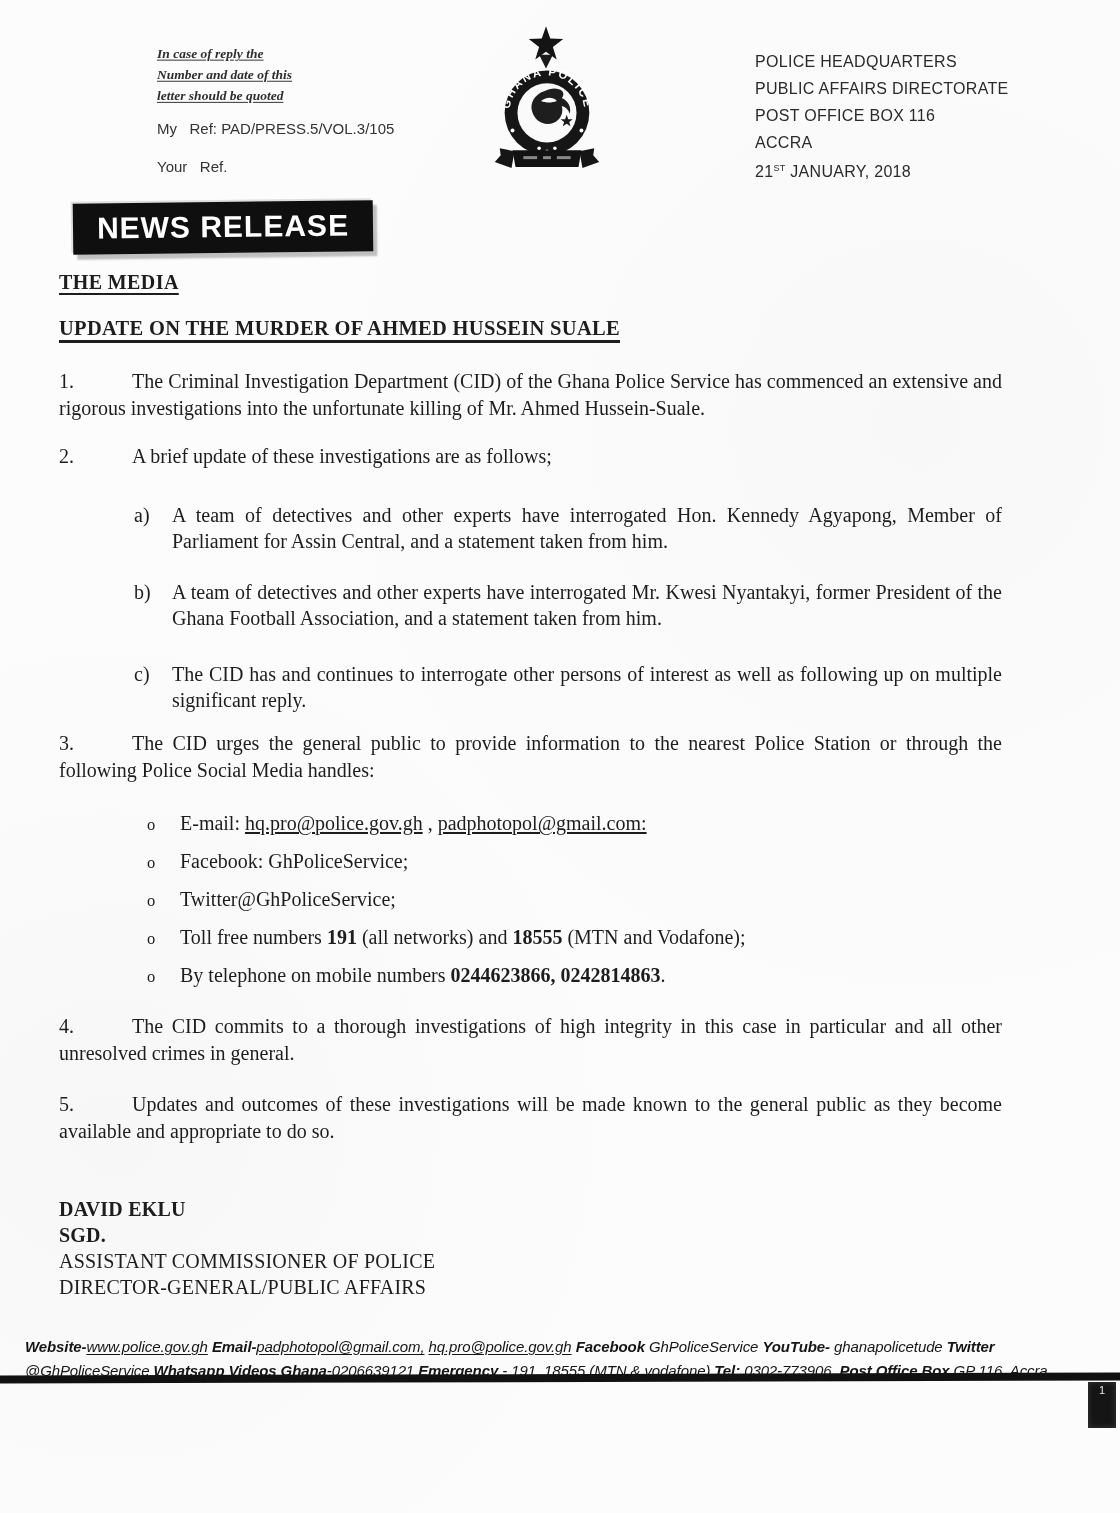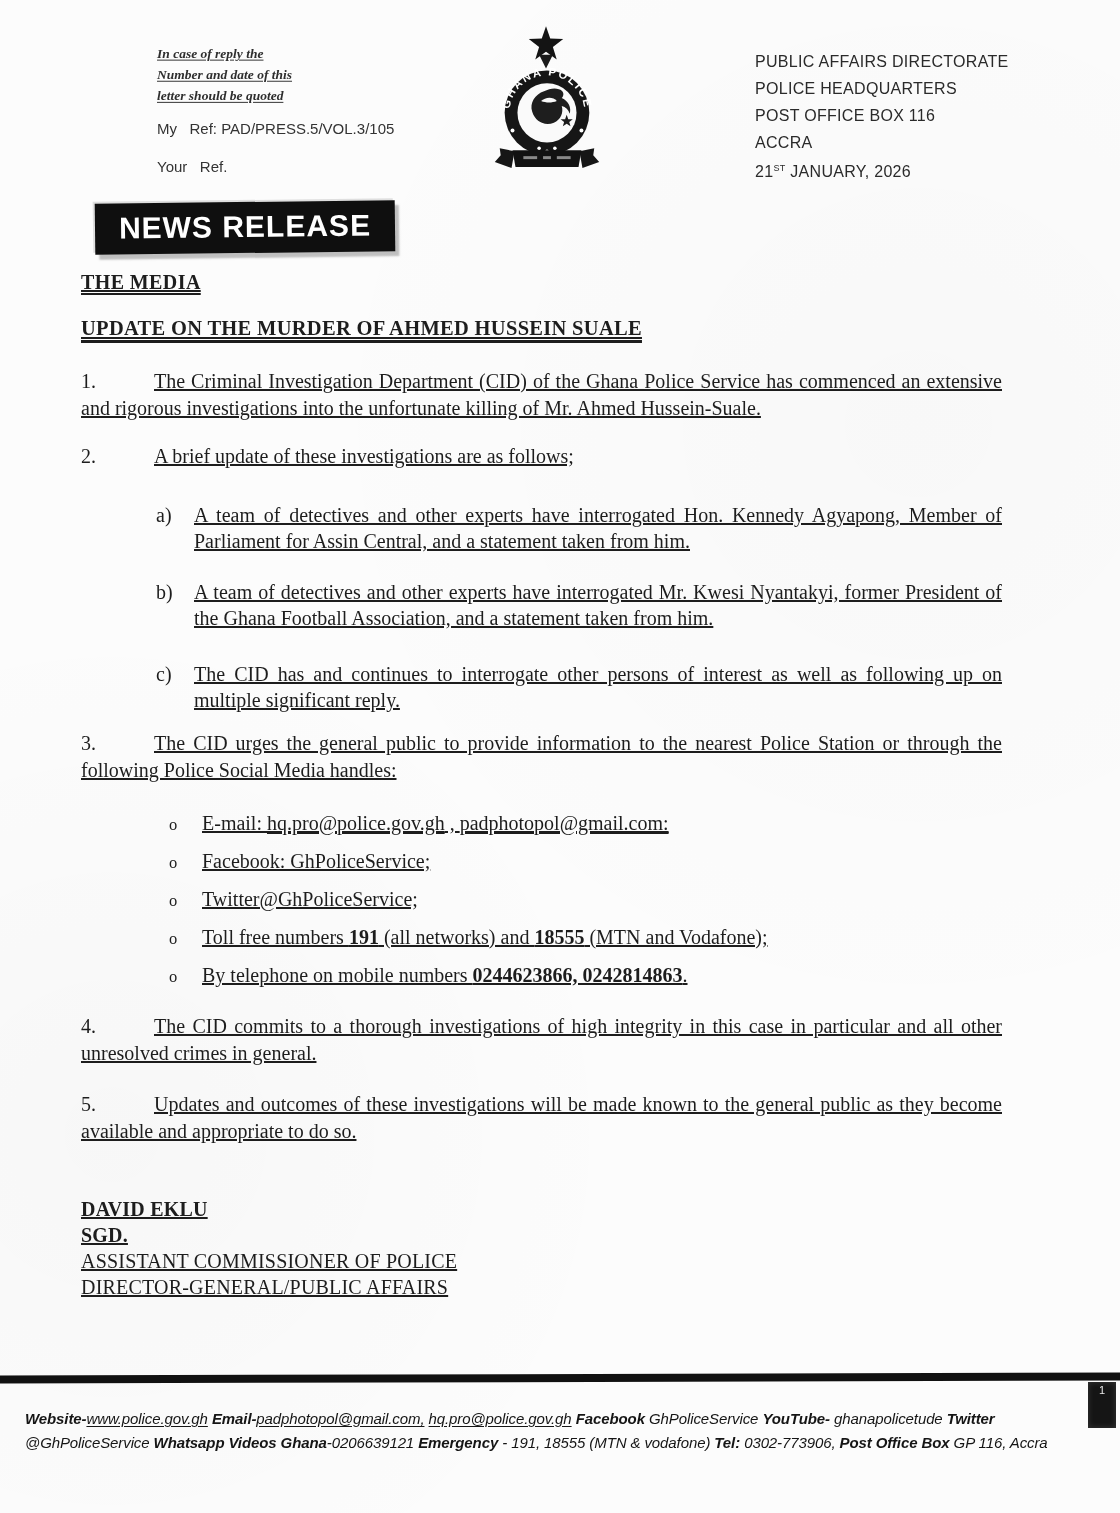--- a/index.html
+++ b/index.html
@@ -32,21 +32,21 @@
     font-family:"Liberation Sans", sans-serif; font-size:16px; line-height:27px;
     color:#2a2a2a; letter-spacing:.3px;
   }
   .hq-block span { display:block; }
   .date-line {
     position:absolute; left:755px; top:163px; white-space:pre;
     font-family:"Liberation Sans", sans-serif; font-size:16px; color:#2a2a2a; letter-spacing:.3px;
   }
   .date-line sup { font-size:9px; vertical-align:super; }
   
-  .content { padding:0 118px 0 81px;text-decoration:underline; }
+  .content { padding:0 118px 0 59px; }
   .banner {
     display:inline-block; margin:2px 0 0 14px; padding:8px 24px 9px;
     background:#0f0f0f; color:#fff;
     font-family:"Liberation Sans", sans-serif; font-weight:700; font-size:30px; letter-spacing:1px;
     transform:rotate(-0.7deg);
     box-shadow:4px 5px 2px rgba(140,140,140,.55), -2px -2px 0 rgba(170,170,170,.35);
   }
   .heading-to {
     margin-top:18px; font-weight:700; font-size:20px; letter-spacing:.4px;
     text-decoration:underline; text-decoration-thickness:2px; text-underline-offset:4px;
@@ -67,21 +67,21 @@
   .citem { margin-left:88px; font-size:20px; line-height:36px; }
   .cmark { display:inline-block; width:33px; font-size:16.5px; }
   .p-b { font-weight:700; }
   .p-u { text-decoration:underline; text-underline-offset:2px; }
   .sig { margin-top:51px; font-size:20px; line-height:26px; letter-spacing:.2px; }
   .sig .bold { font-weight:700; }
   .sig span { display:block; }
   
   .footer-bar { position:absolute; left:0; top:1374px; width:1120px; height:8px; background:#111; transform:rotate(-0.15deg); }
   .footer {
-    position:absolute; left:25px; top:1407px; width:1040px;
+    position:absolute; left:25px; top:1335px; width:1040px;
     font-family:"Liberation Sans", sans-serif; font-style:italic; font-size:15px;
     line-height:24px; color:#151515; letter-spacing:-0.1px;
   }
   .page-badge {
     position:absolute; right:4px; top:1382px; width:28px; height:46px;
     background:#151515; color:#e8e8e8; text-align:center;
     font-family:"Liberation Sans", sans-serif; font-size:11px; line-height:16px;
     box-shadow:inset 0 0 6px rgba(255,255,255,.15);
   }
 </style>
@@ -126,26 +126,26 @@
         <polygon points="18,126 33,129 30,146 13,140 19,133" fill="#161616"></polygon>
         <polygon points="114,126 99,129 102,146 119,140 113,133" fill="#161616"></polygon>
         <path d="M31,128 L101,128 L98,145 L34,145 Z" fill="#121212"></path>
         <rect x="42" y="134" width="14" height="3" fill="#d8d8d8" opacity=".6"></rect>
         <rect x="62" y="134" width="8" height="3" fill="#d8d8d8" opacity=".6"></rect>
         <rect x="76" y="134" width="14" height="3" fill="#d8d8d8" opacity=".6"></rect>
       </svg>
     </div>
 
     <div class="hq-block">
+      <span>POLICE HEADQUARTERS</span>
       <span>PUBLIC AFFAIRS DIRECTORATE</span>
-      <span>POLICE HEADQUARTERS</span>
       <span>POST OFFICE BOX 116</span>
       <span>ACCRA</span>
     </div>
-    <div class="date-line"><span>21</span><sup>ST</sup><span> JANUARY, 2026</span></div>
+    <div class="date-line"><span>21</span><sup>ST</sup><span> JANUARY, 2018</span></div>
   </div>
 
   <div class="content">
     <div class="banner">
       <span>NEWS RELEASE</span>
     </div>
 
     <div class="heading-to">THE MEDIA</div>
     <div class="heading-title">UPDATE ON THE MURDER OF AHMED HUSSEIN SUALE</div>
 

